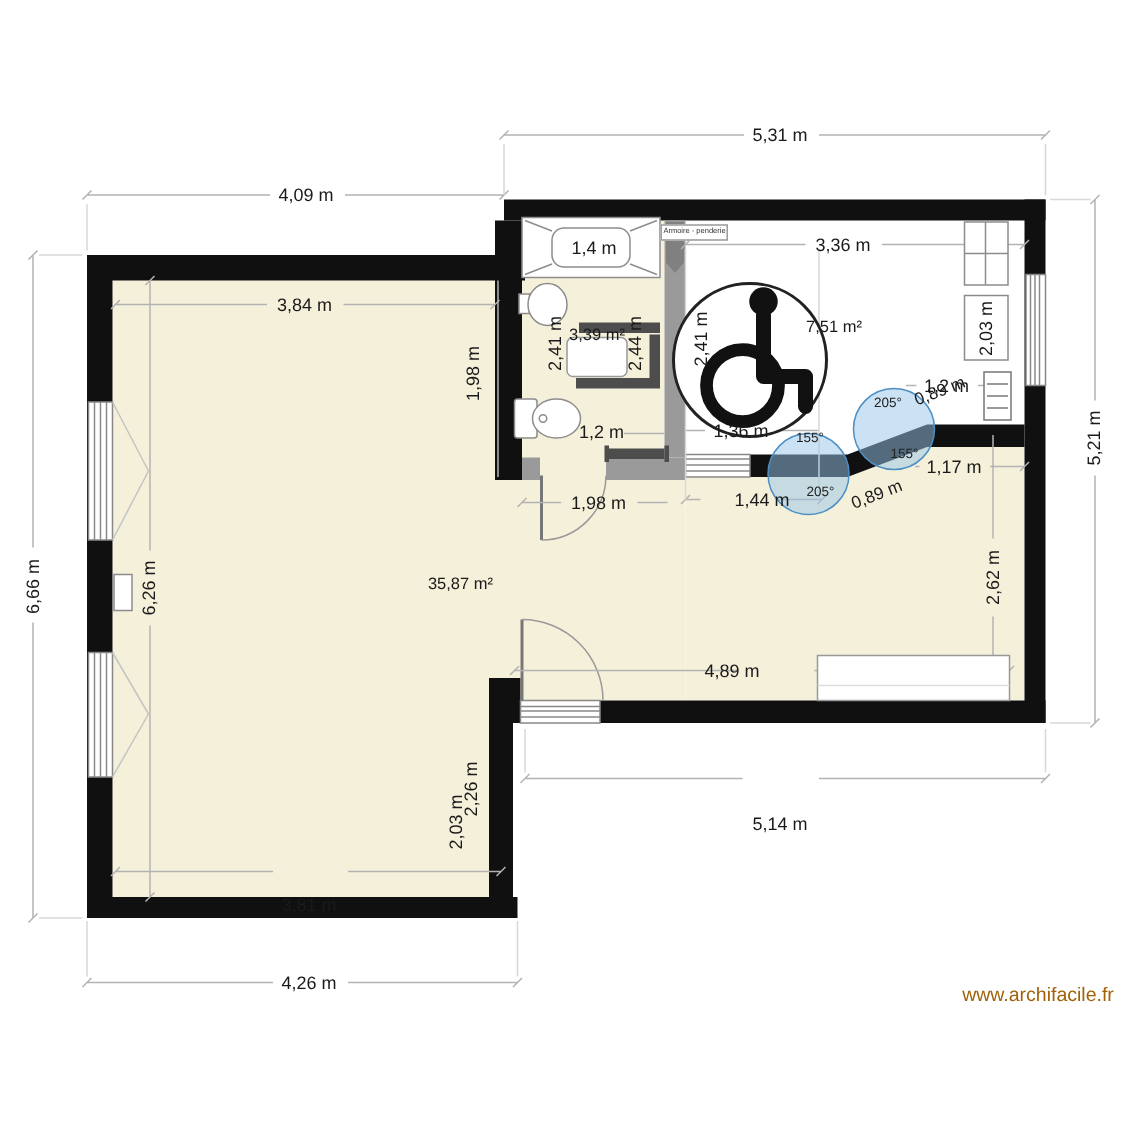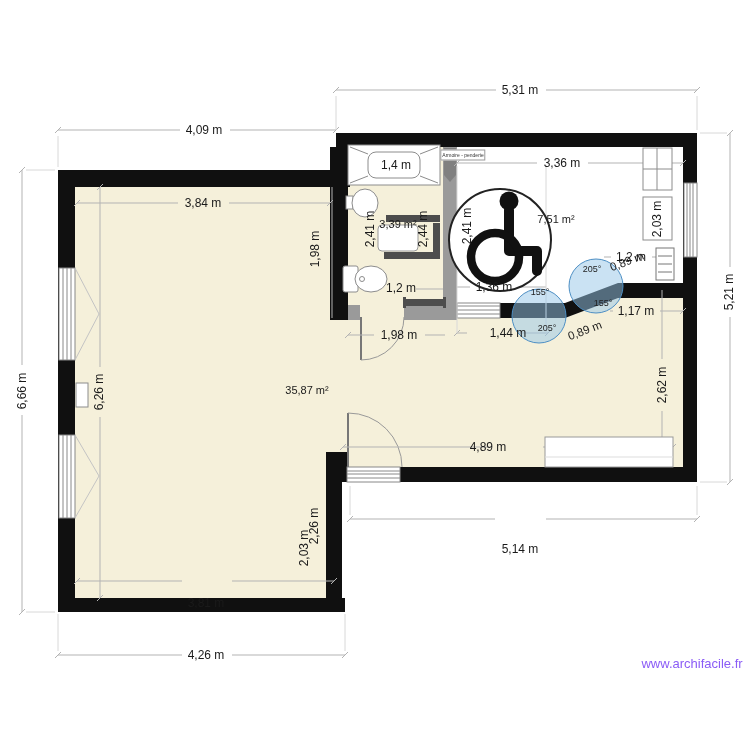--- a/index.html
+++ b/index.html
@@ -6,21 +6,21 @@
   .plan{position:relative;width:750px;height:750px;background:#ffffff;overflow:hidden;
         font-family:"Liberation Sans",sans-serif;}
   .plan svg{position:absolute;left:0;top:0;}
   .lbl{position:absolute;transform:translate(-50%,-50%);font:12px "Liberation Sans",sans-serif;
        color:#1a1a1a;white-space:nowrap;line-height:1;}
   .area{font-size:11px;}
   .rot{transform:translate(-50%,-50%) rotate(-90deg);}
   .r20{transform:translate(-50%,-50%) rotate(-21deg);font-size:11.5px;}
   .ang{font-size:9px;color:#222;}
   .tiny{font-size:5px;border:1px solid #999;background:#fff;padding:2px 1px;color:#333;}
-  .wm{font-size:13px;color:#8b5cf6;}
+  .wm{font-size:13px;color:#a16207;}
 </style>
 </head>
 <body>
 
 <div class="plan">
 
 <svg width="750" height="750" viewBox="0 0 750 750">
 
   <g>
     <polygon points="75,183 330,183 330,320 457,320 457,467 326,467 326,598 75,598" fill="#f5f0da"></polygon>

